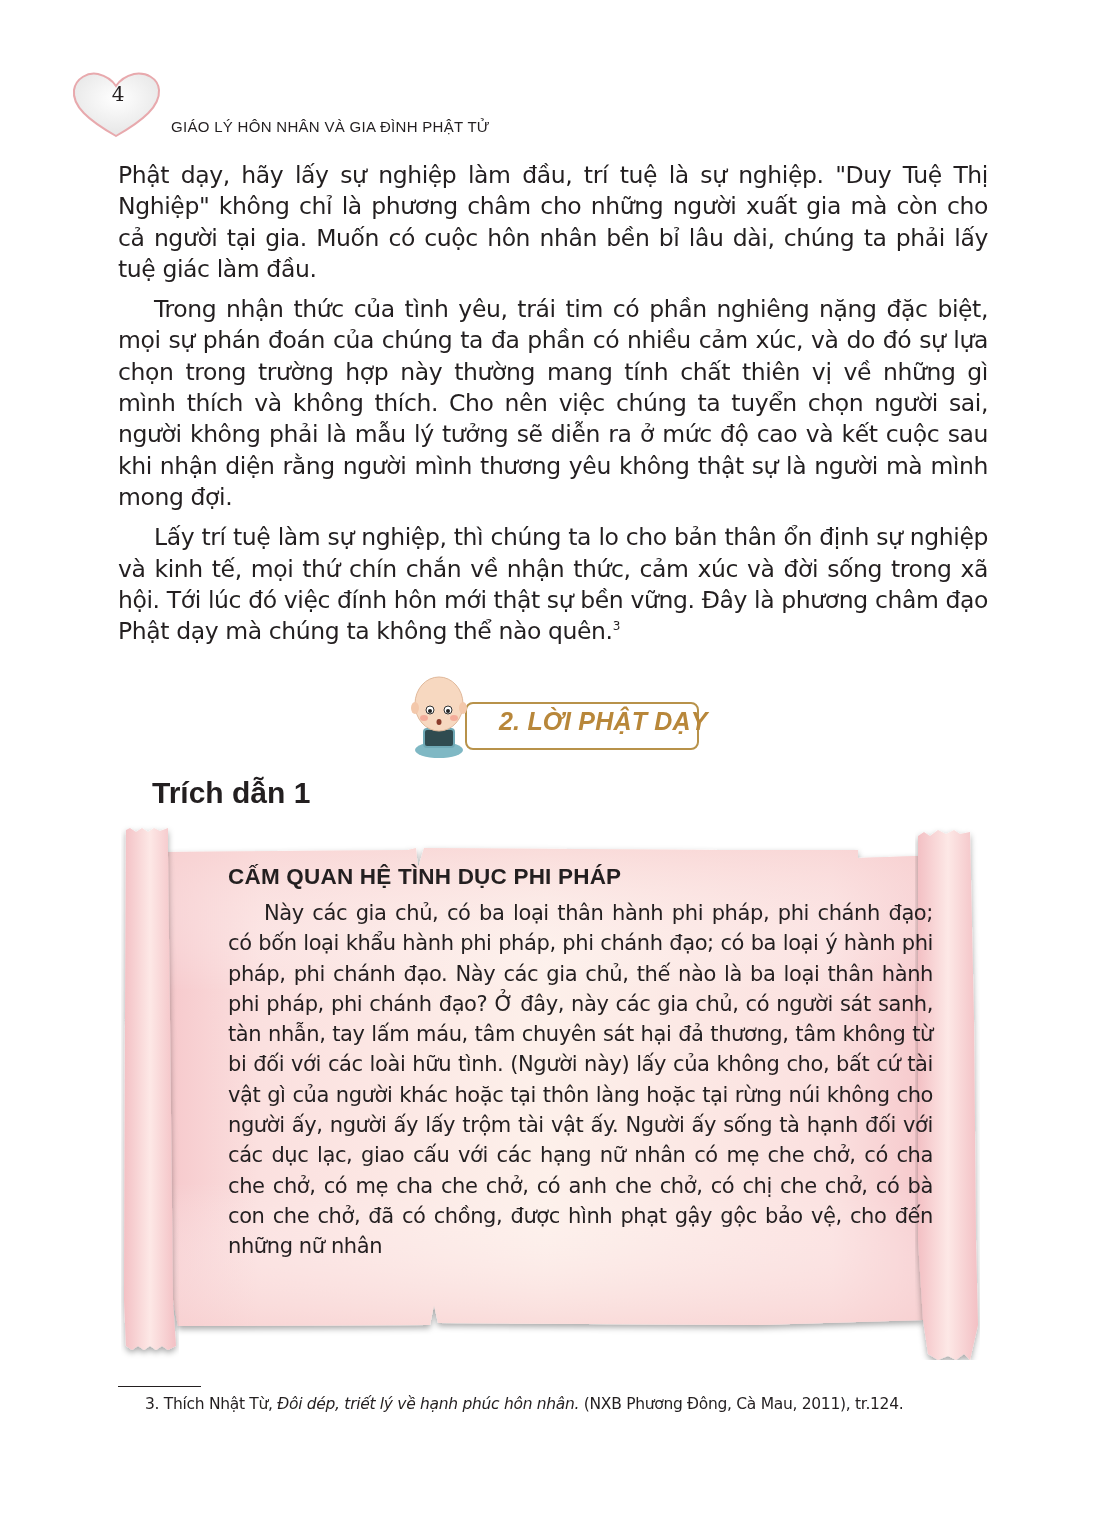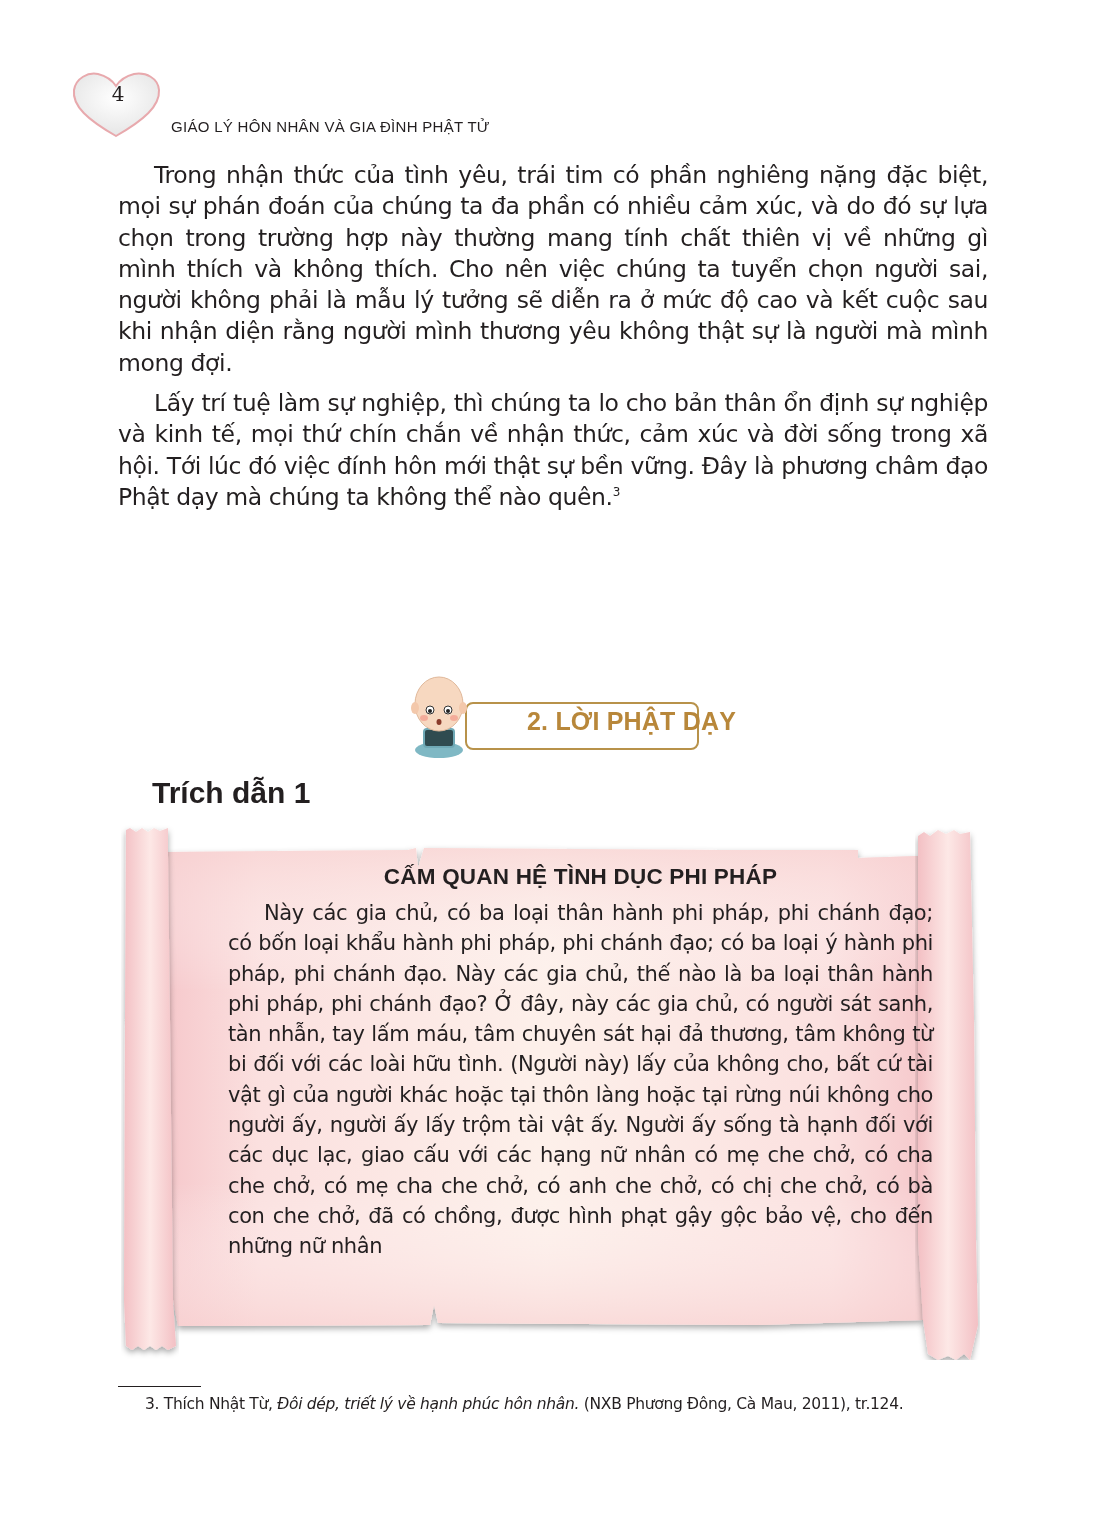--- a/index.html
+++ b/index.html
@@ -19,32 +19,32 @@
                font-size: 23.5px; line-height: 31.3px; text-align: justify; color: #231f20;
                letter-spacing: -0.4px; }
   .body-text p { margin: 0 0 9px 0; }
   .body-text p.indent { text-indent: 36px; }
   sup.fn { font-size: 12px; vertical-align: 9px; line-height: 0; }
 
   
   .section-badge { position: absolute; left: 405px; top: 670px; width: 300px; height: 90px; }
   .badge-box { position: absolute; left: 60px; top: 32px; width: 230px; height: 44px;
                border: 2px solid #b8924a; border-radius: 8px; background: #fff; }
-  .badge-label { position: absolute; left: 122px; top: 37px; font-family: "Liberation Sans", sans-serif;
-                 font-weight: bold; font-size: 25px; color: #b8873a; white-space: nowrap; letter-spacing: 0.2px; }
+  .badge-label { position: absolute; left: 94px; top: 37px; font-family: "Liberation Sans", sans-serif;
+                 font-weight: bold; font-size: 25px; color: #b8873a; white-space: nowrap; letter-spacing: 0.2px; font-style: italic; }
   .monk { position: absolute; left: 0; top: 0; width: 70px; height: 90px; }
 
   .quote-heading { position: absolute; left: 119px; top: 776px; font-family: Liberation Sans, sans-serif;
                    font-weight: bold; font-size: 30px; color: #231f20; margin-left: 33px; }
 
   
   .scroll { position: absolute; left: 118px; top: 820px; width: 862px; height: 540px; }
   .scroll svg.bg { position: absolute; left: 0; top: 0; }
   .scroll-content { position: absolute; left: 110px; top: 44px; width: 705px; }
-  .scroll-title { text-align: center; font-family: "Liberation Sans", sans-serif; font-weight: bold;
+  .scroll-title { text-align: left; font-family: "Liberation Sans", sans-serif; font-weight: bold;
                   font-size: 22.5px; color: #231f20; margin: 0 0 8px 0; letter-spacing: 0.2px; }
   .scroll-body { margin: 0; font-family: "DejaVu Sans", sans-serif; font-size: 21px; line-height: 30.3px;
                  text-align: justify; text-indent: 36px; color: #231f20; letter-spacing: -0.4px; }
 
   
   .fn-rule { position: absolute; left: 118px; top: 1386px; width: 83px; height: 0;
              border-top: 1.5px solid #231f20; }
   .footnote { position: absolute; left: 118px; top: 1392px; width: 880px; font-family: "DejaVu Sans", sans-serif;
               font-size: 15.5px; line-height: 24px; color: #231f20; text-indent: 27px; text-align: justify;
               letter-spacing: -0.3px; }
@@ -61,20 +61,21 @@
         <stop offset="100%" stop-color="#e6e6e6"></stop>
       </radialGradient>
     </defs>
     <path d="M48 66 C20 50 4 36 6 20 C8 8 20 2 30 4 C38 6 44 10 48 16 C52 10 58 6 66 4 C78 2 90 8 91 20 C92 36 76 50 48 66 Z" fill="url(#hg)" stroke="#e8a9ad" stroke-width="2"></path>
   </svg>
   <div class="page-num">4</div>
   <div class="running-title">GIÁO LÝ HÔN NHÂN VÀ GIA ĐÌNH PHẬT TỬ</div>
 </div>
 
 <div class="body-text" style="top:160px;">
+  <p>Phật dạy, hãy lấy sự nghiệp làm đầu, trí tuệ là sự nghiệp. "Duy Tuệ Thị Nghiệp" không chỉ là phương châm cho những người xuất gia mà còn cho cả người tại gia. Muốn có cuộc hôn nhân bền bỉ lâu dài, chúng ta phải lấy tuệ giác làm đầu.</p>
   <p class="indent">Trong nhận thức của tình yêu, trái tim có phần nghiêng nặng đặc biệt, mọi sự phán đoán của chúng ta đa phần có nhiều cảm xúc, và do đó sự lựa chọn trong trường hợp này thường mang tính chất thiên vị về những gì mình thích và không thích. Cho nên việc chúng ta tuyển chọn người sai, người không phải là mẫu lý tưởng sẽ diễn ra ở mức độ cao và kết cuộc sau khi nhận diện rằng người mình thương yêu không thật sự là người mà mình mong đợi.</p>
   <p class="indent"><span>Lấy trí tuệ làm sự nghiệp, thì chúng ta lo cho bản thân ổn định sự nghiệp và kinh tế, mọi thứ chín chắn về nhận thức, cảm xúc và đời sống trong xã hội. Tới lúc đó việc đính hôn mới thật sự bền vững. Đây là phương châm đạo Phật dạy mà chúng ta không thể nào quên.</span><sup class="fn">3</sup></p>
 </div>
 
 <div class="section-badge">
   <div class="badge-box"></div>
   <svg class="monk" viewBox="0 0 70 90" width="70" height="90">
     <ellipse cx="34" cy="80" rx="24" ry="8" fill="#7fb8c4"></ellipse>
     <rect x="18" y="58" width="32" height="20" rx="4" fill="#6fa9b6"></rect>
     <rect x="20" y="60" width="28" height="16" rx="2" fill="#2f4b50"></rect>

